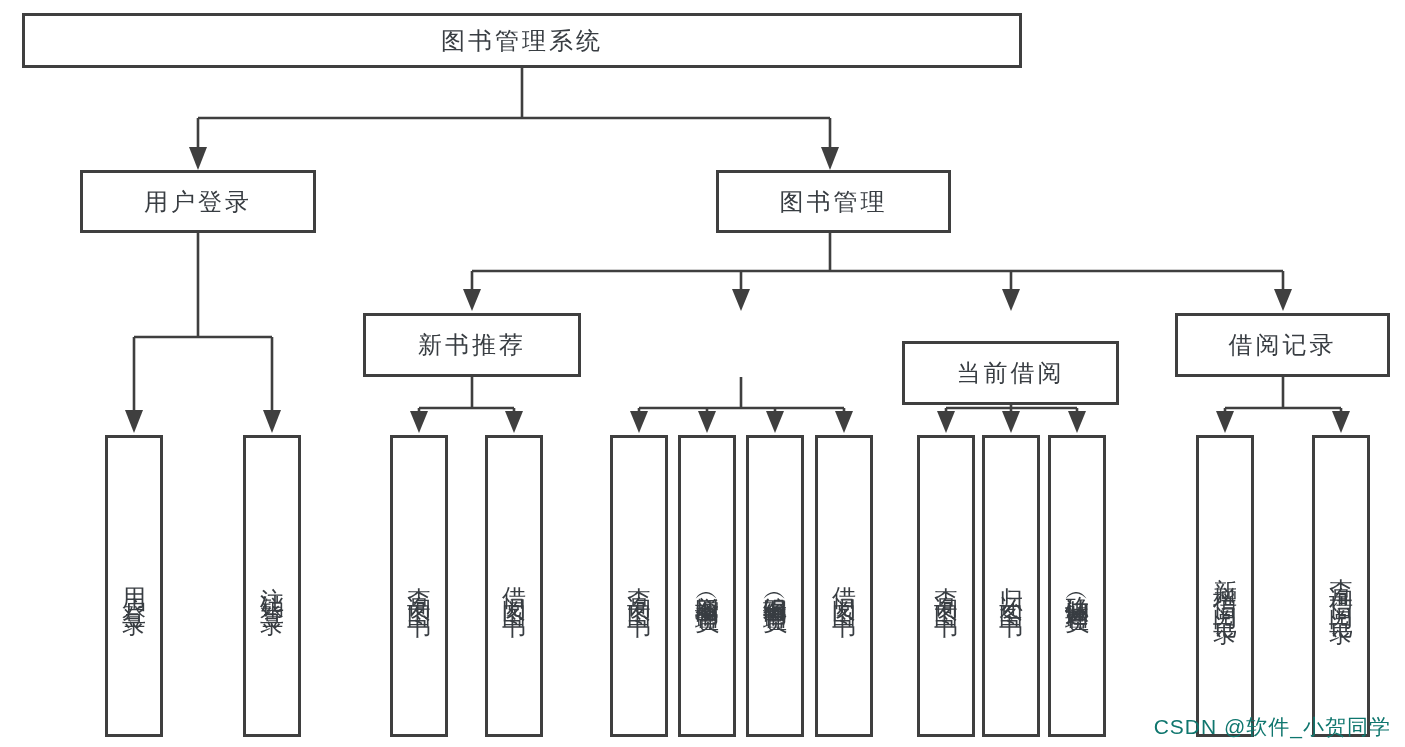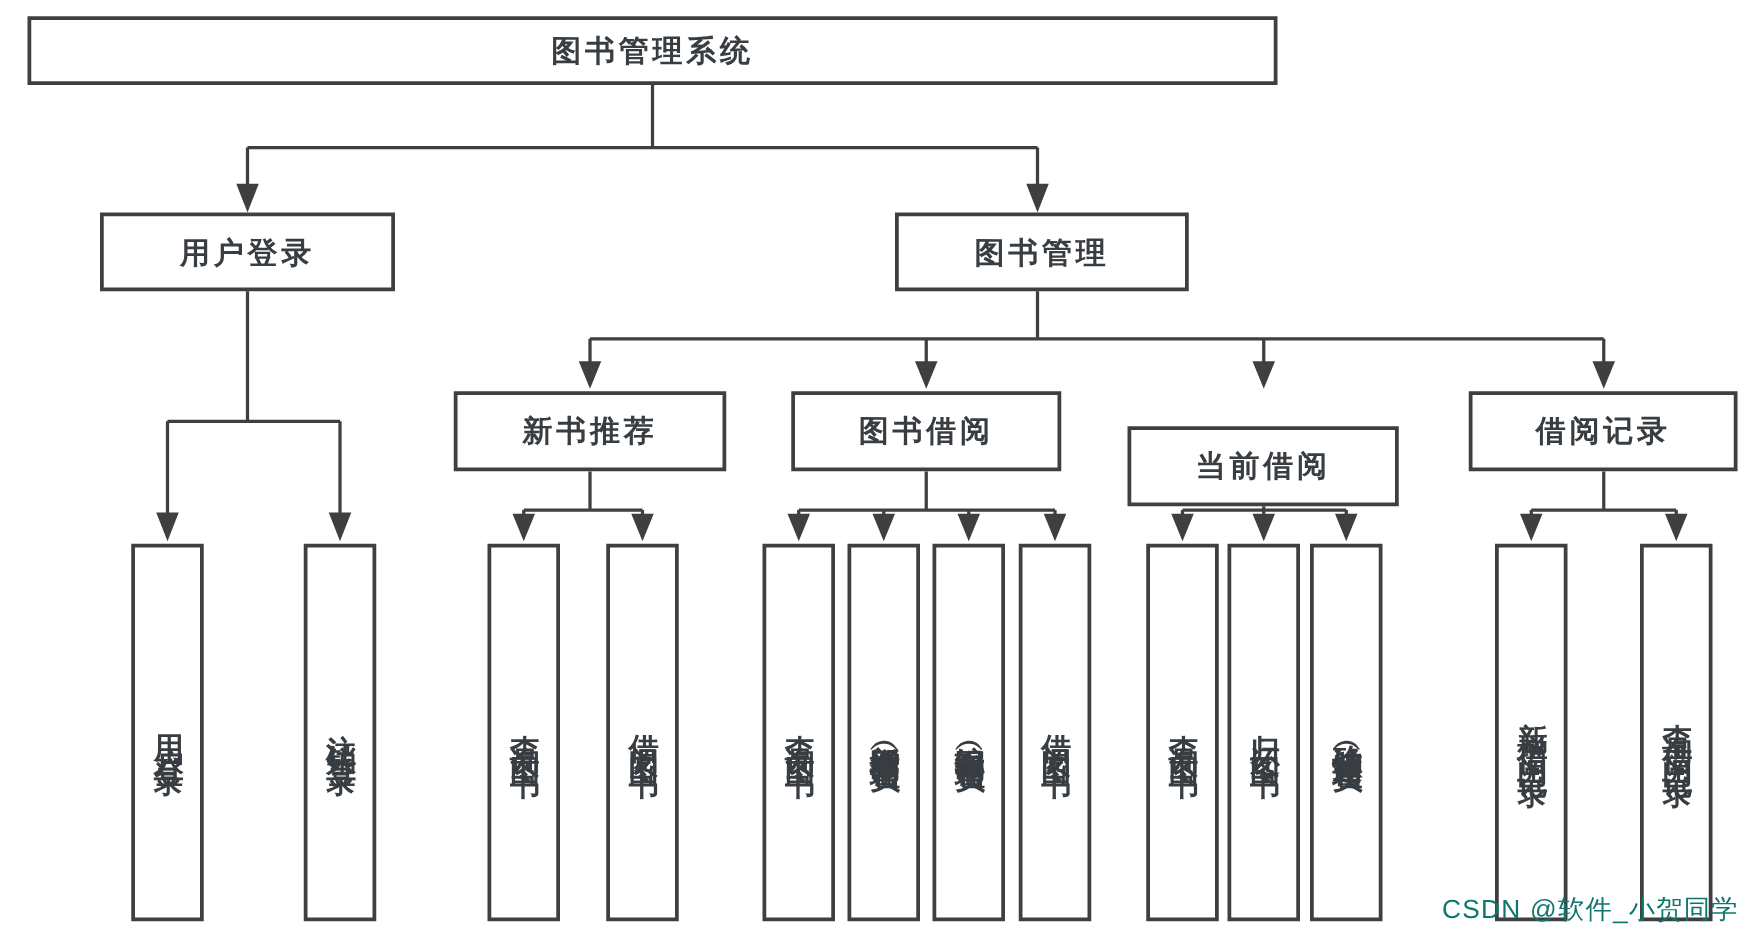--- a/index.html
+++ b/index.html
@@ -11,21 +11,20 @@
   .canvas { position: absolute; inset: 0; }
   svg.connectors { position: absolute; left: 0; top: 0; pointer-events: none; z-index: 0; }
   svg.connectors path { stroke: #3f3f3f; stroke-width: 2.6; fill: none; }
   svg.connectors polygon { fill: #3f3f3f; stroke: none; }
 
   .box {
     position: absolute; box-sizing: border-box;
     background: #ffffff; border: 3px solid #3f3f3f;
     display: flex; align-items: center; justify-content: center;
     z-index: 1;
-    font-weight: bold;
   }
   .hlabel { font-size: 24px; letter-spacing: 3px; white-space: nowrap; }
 
   .leaf { top: 435px; width: 58px; height: 302px; }
   .leaf span {
     writing-mode: vertical-lr;
     text-orientation: mixed;
     font-size: 24px;
     letter-spacing: 9px;
     line-height: 1;
@@ -90,23 +89,20 @@
   <div class="box" style="left:80px; top:170px; width:236px; height:63px;">
     <span class="hlabel">用户登录</span>
   </div>
   <div class="box" style="left:716px; top:170px; width:235px; height:63px;">
     <span class="hlabel">图书管理</span>
   </div>
 
   <div class="box" style="left:363px; top:313px; width:218px; height:64px;">
     <span class="hlabel">新书推荐</span>
   </div>
-  <div class="box" style="left:633px; top:313px; width:216px; height:64px;">
-    <span class="hlabel">图书借阅</span>
-  </div>
   <div class="box" style="left:902px; top:313px; width:217px; height:64px;margin-top:28px;">
     <span class="hlabel">当前借阅</span>
   </div>
   <div class="box" style="left:1175px; top:313px; width:215px; height:64px;">
     <span class="hlabel">借阅记录</span>
   </div>
 
   <div class="box leaf" style="left:105px;">
     <span>用户登录</span>
   </div>

